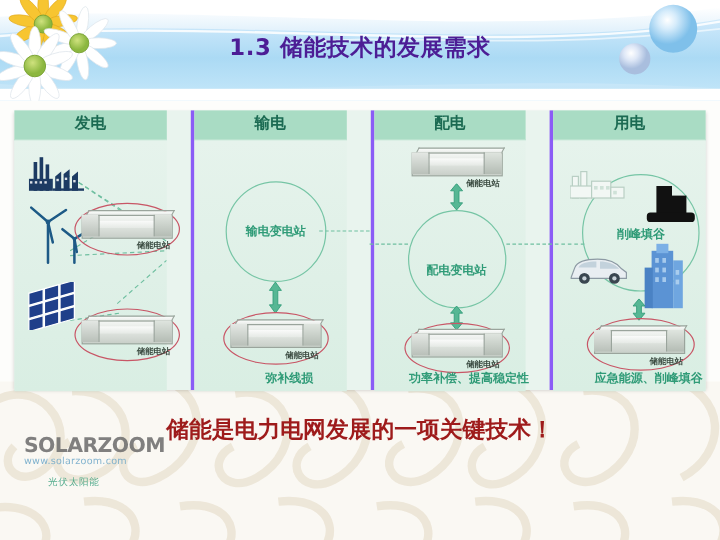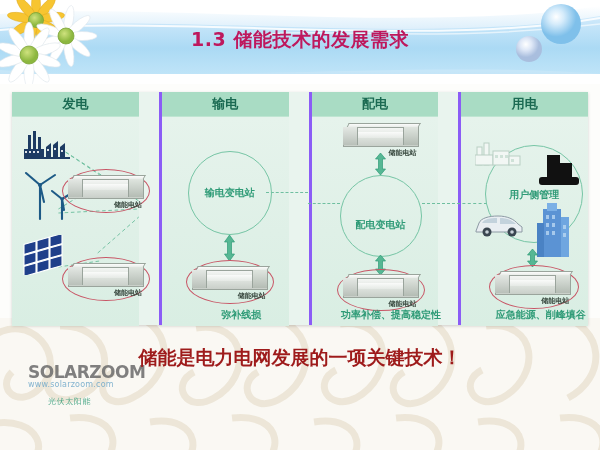--- a/index.html
+++ b/index.html
@@ -16,21 +16,21 @@
     background:#faf8f3;
     overflow:hidden;
   }
   .ornament svg{position:absolute;left:0;top:0;}
 
   
   .header{position:absolute;left:0;top:0;width:600px;height:84px;overflow:hidden;background:#ffffff;}
   .hdr-sky{position:absolute;left:0;top:0;width:600px;height:84px;}
   .hdr-title{
     position:absolute;left:0;top:27px;width:600px;text-align:center;
-    font-size:19px;font-weight:bold;color:#be185d;letter-spacing:.5px;
+    font-size:19px;font-weight:bold;color:#4c1d95;letter-spacing:.5px;
     white-space:nowrap;
   }
   .flowers{position:absolute;left:0px;top:-2px;width:112px;height:88px;}
   .bubbles{position:absolute;left:505px;top:0px;width:95px;height:80px;}
 
   
   .panel{
     position:absolute;left:12px;top:92px;width:576px;height:233px;
     background:#e9f4ee;
     box-shadow:0 1px 3px rgba(0,0,0,.18);
@@ -91,21 +91,21 @@
     background:transparent;
   }
   .circle-label{
     position:absolute;width:100%;text-align:center;
     color:#2f9b77;font-weight:bold;font-size:10px;white-space:nowrap;
   }
 
   .varrow{position:absolute;width:11px;}
   .dash-h{position:absolute;height:0;border-top:1px dashed #6fbfa0;}
 
-  .watermark{position:absolute;left:16px;top:270px;width:150px;pointer-events:none;}
+  .watermark{position:absolute;left:8px;top:270px;width:150px;pointer-events:none;}
   .wm-main{font-size:17px;font-weight:bold;color:#6b6b6b;letter-spacing:-.5px;opacity:.85;}
   .wm-sub{font-size:8px;color:#6fa8c9;letter-spacing:.2px;opacity:.85;margin-top:-2px;}
   .wm-sub2{position:absolute;left:20px;top:16px;font-size:8px;color:#2f9b77;opacity:.8;letter-spacing:.6px;}
 
   .conclusion{
     position:absolute;left:0;top:345px;width:600px;text-align:center;
     font-size:19px;font-weight:bold;color:#9e1b1b;white-space:nowrap;
     font-family:"DejaVu Serif","Liberation Serif",serif;
   }
 </style>
@@ -395,21 +395,21 @@
         </div>
       </div>
 
       <div class="col">
         <div class="col-head">用电</div>
         <div class="col-body">
 
           <div class="dash-h" style="left:-4px;top:86px;width:30px;"></div>
 
           <div class="circle" style="left:24px;top:28px;width:96px;height:96px;">
-            <div class="circle-label" style="top:42px;">用户侧管理</div>
+            <div class="circle-label" style="top:42px;">削峰填谷</div>
           </div>
 
           <svg style="position:absolute;left:14px;top:22px;" width="46" height="28" viewBox="0 0 46 28">
             <g fill="#f2f7f4" stroke="#b9cfc4" stroke-width="1">
               <rect x="2" y="8" width="5" height="18"></rect>
               <rect x="9" y="4" width="5" height="22"></rect>
               <rect x="0" y="16" width="18" height="10"></rect>
               <rect x="18" y="12" width="16" height="14"></rect>
               <rect x="34" y="17" width="11" height="9"></rect>
             </g>

